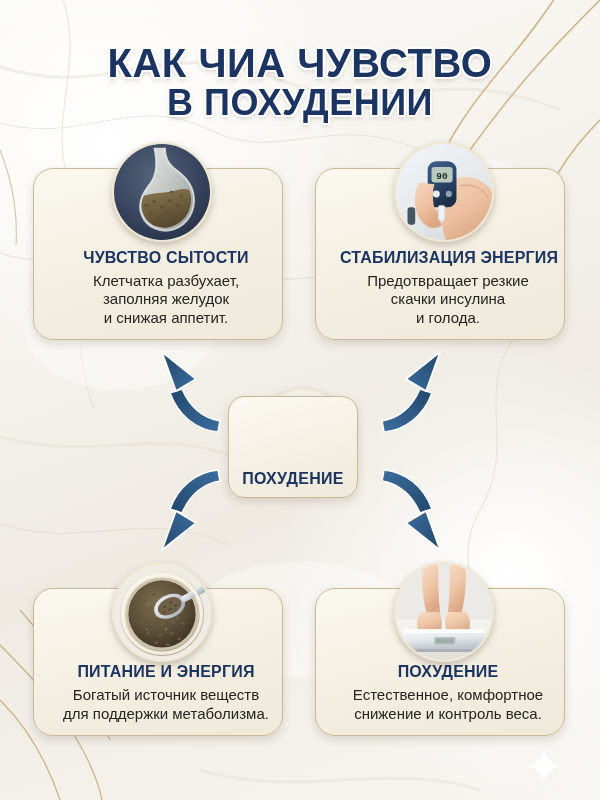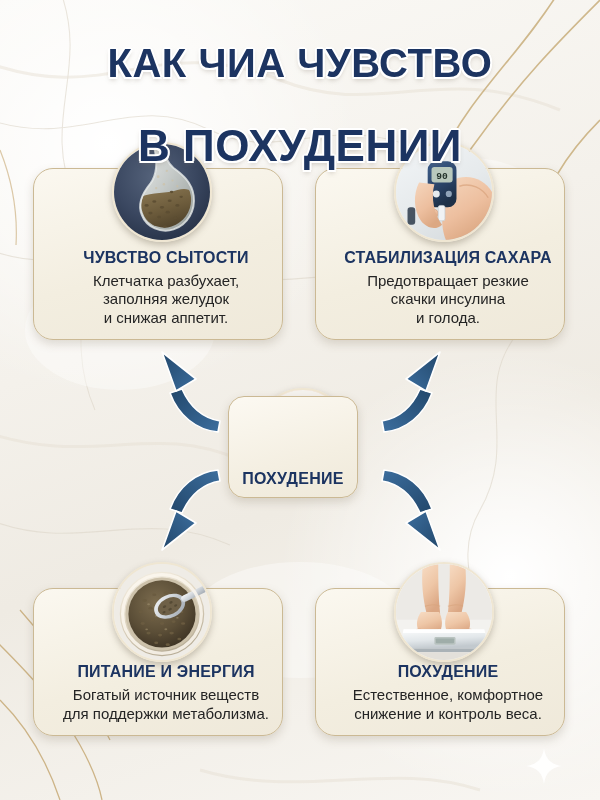--- a/index.html
+++ b/index.html
@@ -57,21 +57,21 @@
     font-weight: bold;
     letter-spacing: 0.5px;
     color: #1c3461;
     text-shadow:
        2px 0 0 #ffffff, -2px 0 0 #ffffff,
        0 2px 0 #ffffff, 0 -2px 0 #ffffff,
        1.5px 1.5px 0 #ffffff, -1.5px 1.5px 0 #ffffff,
        1.5px -1.5px 0 #ffffff, -1.5px -1.5px 0 #ffffff,
        0 3px 5px rgba(120,110,95,0.35);
   }
-  .headline .line.l2 { font-size: 44px; margin-top: 39px; }
+  .headline .line.l2 { font-size: 36px; }
 
   
   .card {
     position: absolute;
     background: linear-gradient(165deg, #fbf8f0 0%, #f3eee0 55%, #efe9da 100%);
     border: 1.5px solid #cbb994;
     border-radius: 20px;
     box-shadow: 0 4px 10px rgba(120,105,80,0.22);
     z-index: 4;
     box-sizing: border-box;
@@ -305,21 +305,21 @@
           <circle cx="58" cy="20" r="1"></circle>
         </g>
       </g>
       <path d="M42,4 C 46,22 44,33 38,41 C 29,52 24,63 29,74 C 34,87 49,93 62,89
                C 77,84 85,69 83,54 C 81,39 70,31 62,25 C 56,20 53,13 53,4" fill="none" stroke="#e9eceb" stroke-width="2" opacity="0.8"></path>
     </svg>
   </div>
 
   <div class="card" id="card-sugar" style="left:315px; top:168px; width:250px; height:172px;">
     <div class="card-inner">
-      <span class="card-title">СТАБИЛИЗАЦИЯ САХАРА</span>
+      <span class="card-title">СТАБИЛИЗАЦИЯ ЭНЕРГИЯ</span>
       <span class="card-body">Предотвращает резкие
 скачки инсулина
 и голода.</span>
     </div>
   </div>
 
   <div class="circle" style="left:394px; top:142px; width:96px; height:96px;">
     <svg class="art" viewBox="0 0 100 100">
       <defs>
         <linearGradient id="sugBg" x1="0" y1="0" x2="0.6" y2="1">

